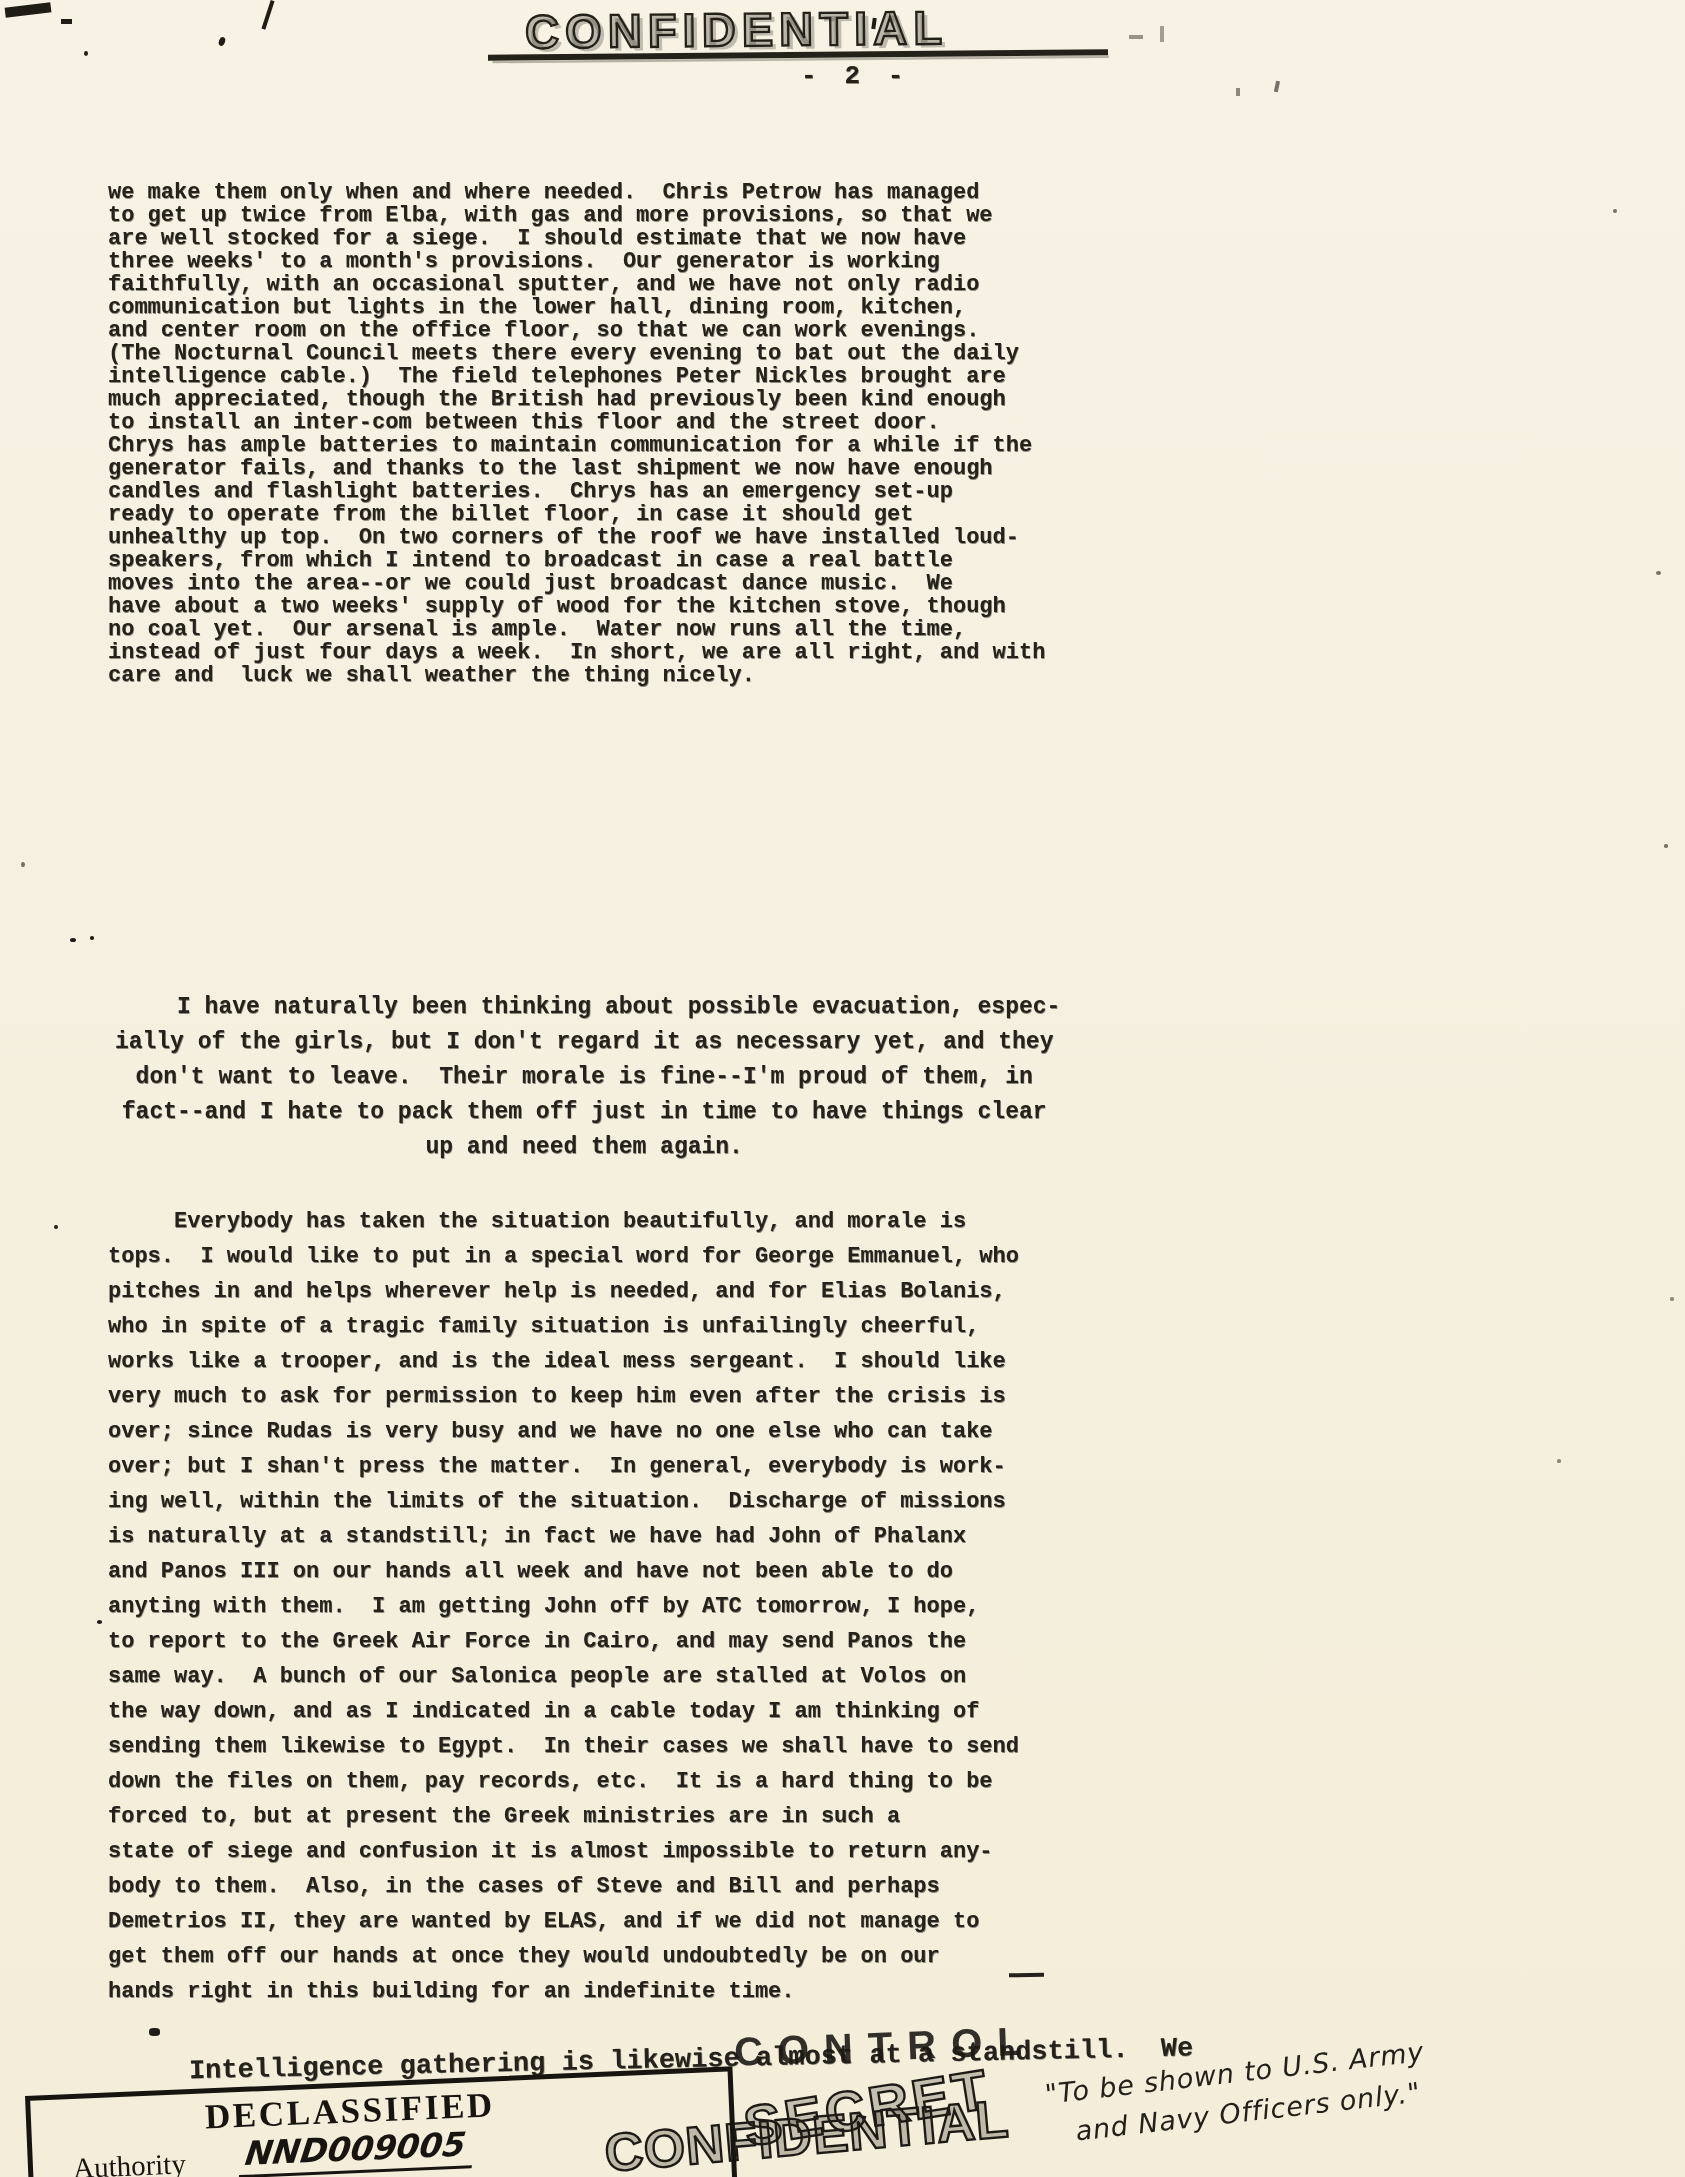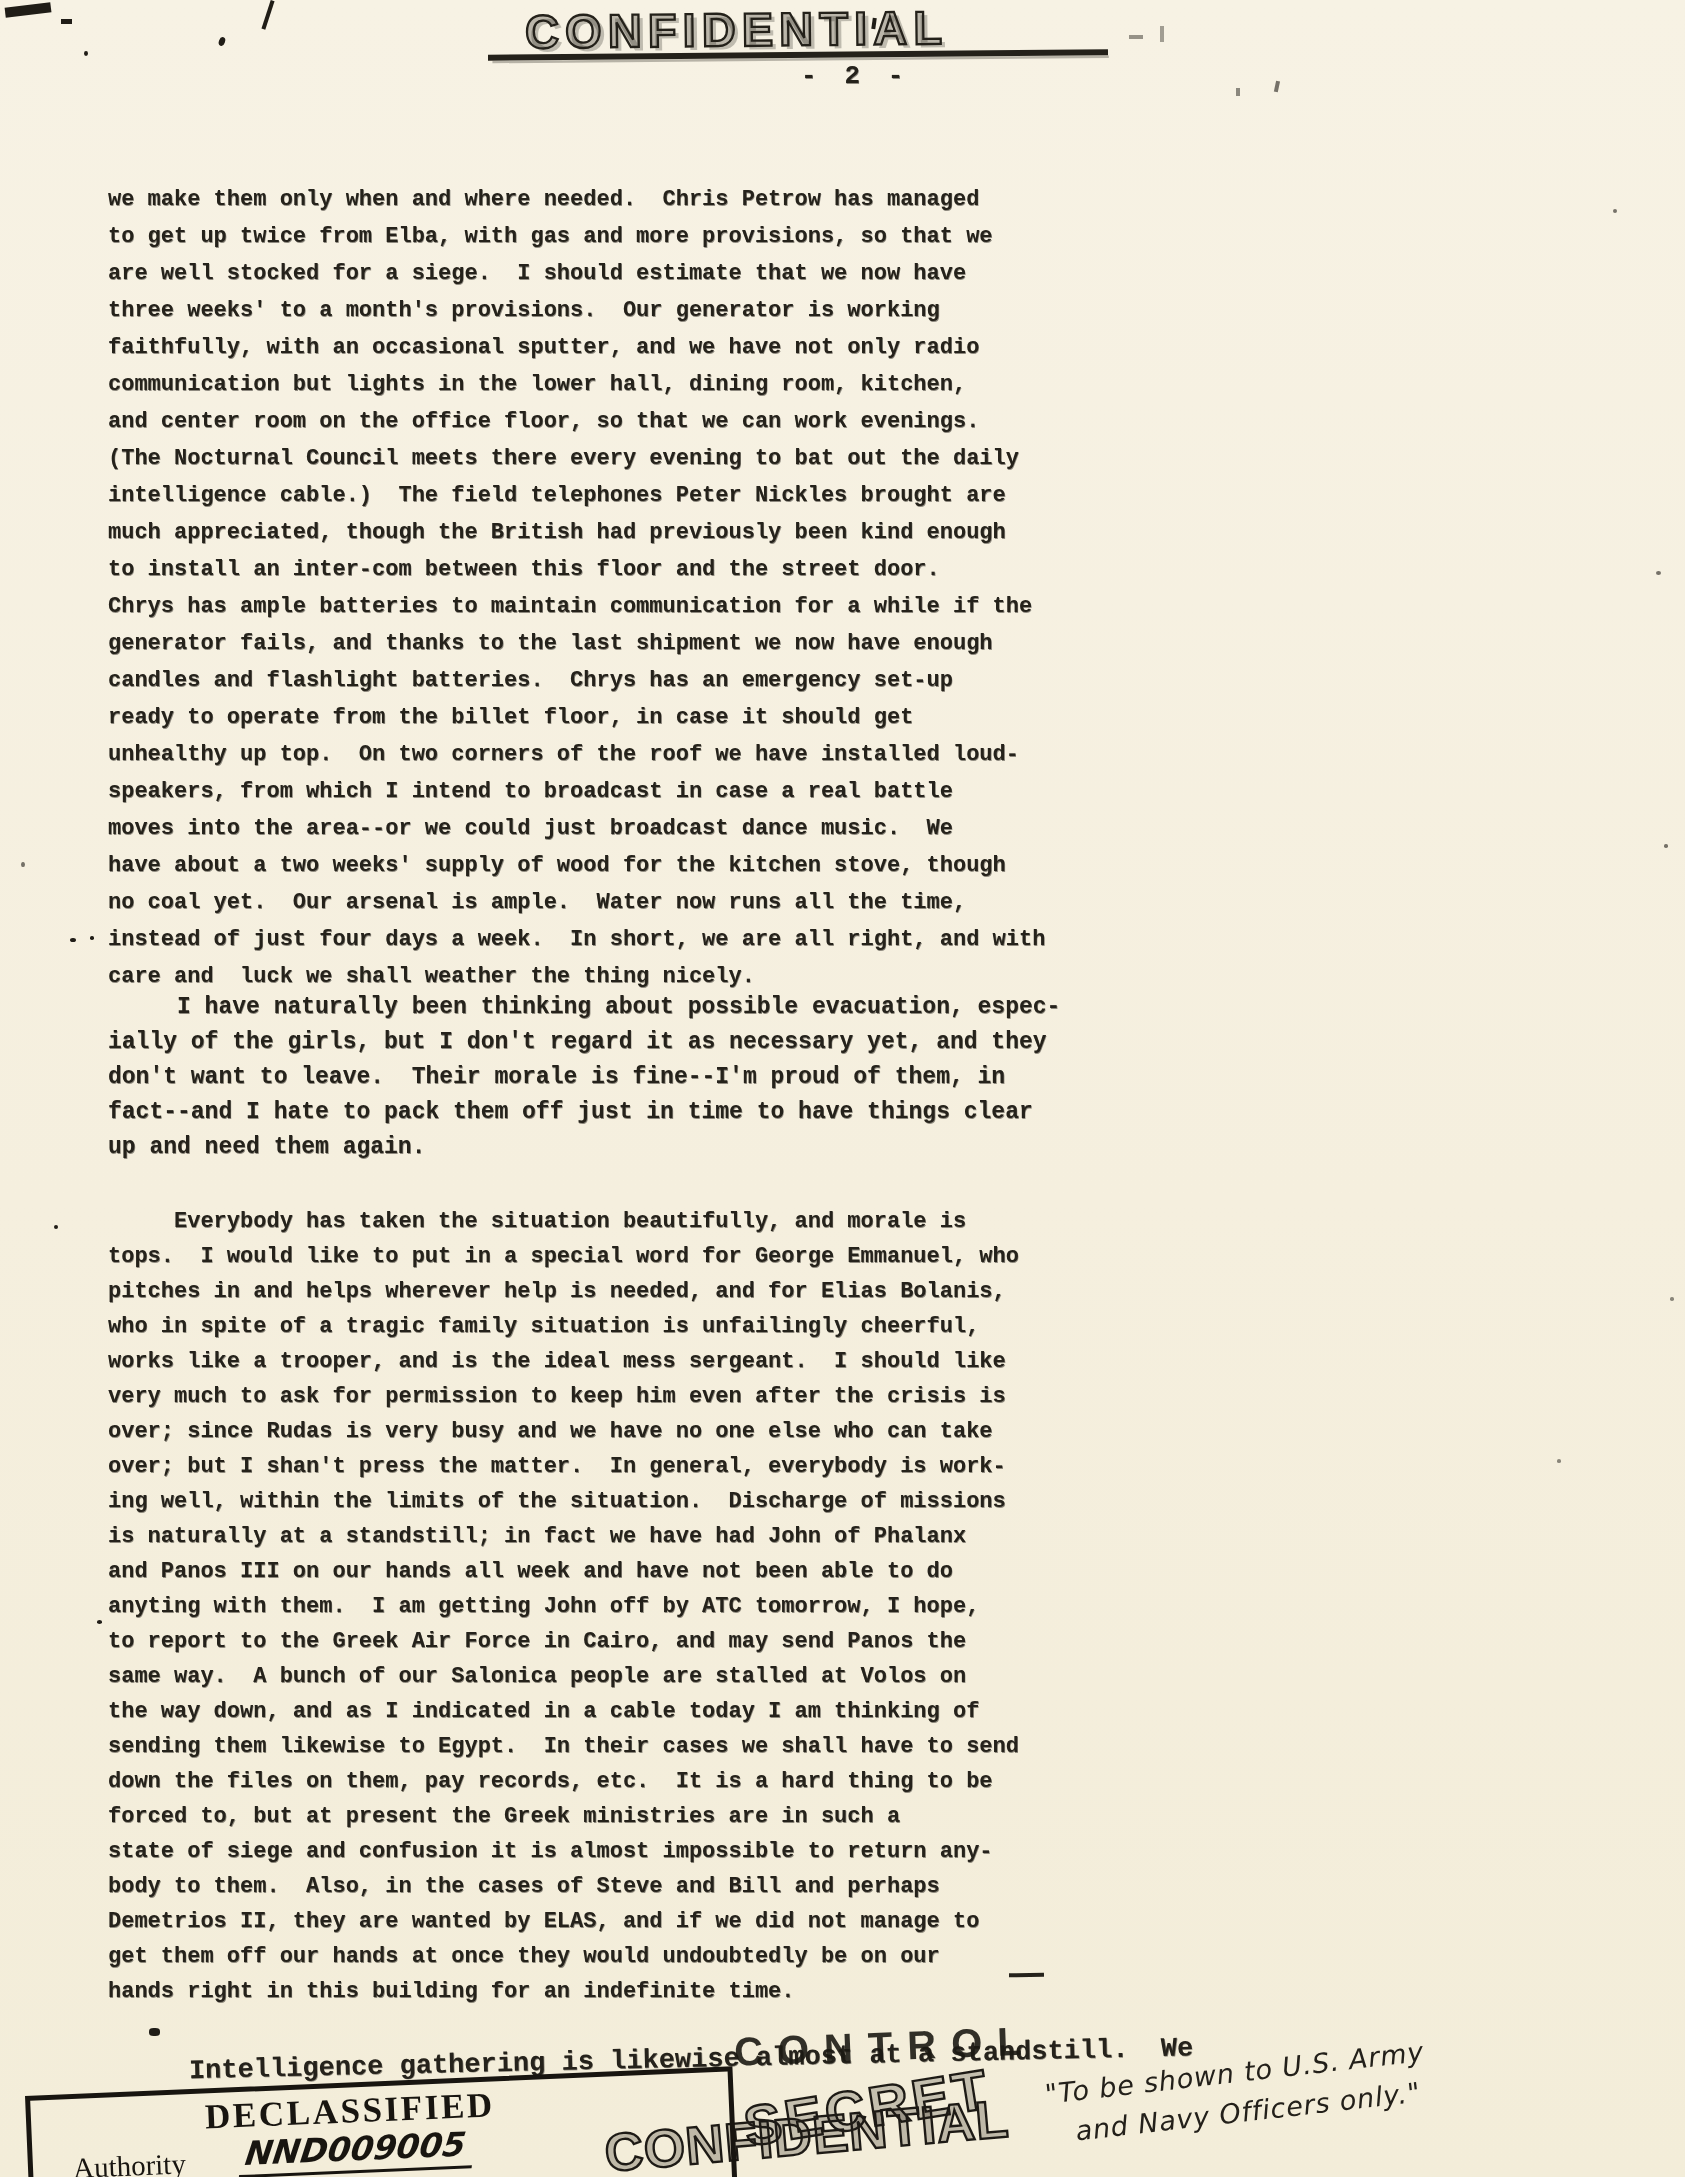--- a/index.html
+++ b/index.html
@@ -7,22 +7,22 @@
     width:1685px; height:2178px;
     position:relative; overflow:hidden;
     background: linear-gradient(180deg,#f7f2e4 0%, #f5efde 55%, #f3edd9 100%);
     font-family:"Liberation Mono","DejaVu Sans Mono",monospace;
   }
   .typed {
     position:absolute; white-space:pre; font-weight:700;
     color:#25221b;
     text-shadow:0.6px 0.7px 0.5px rgba(37,34,27,0.5);
   }
-  #p1 { left:108px; top:181px;  font-size:22px; line-height:37px; }
-  #p2 { left:108px; top:990px; font-size:23px; line-height:35px; }
+  #p1 { left:108px; top:181px;  font-size:22px; line-height:23px; }
+  #p2 { left:108px; top:990px; font-size:23px; line-height:35px;text-align:center; }
   #p3 { left:108px; top:1204px; font-size:22px; line-height:35px; }
   #p4 { left:108px; top:2058px; font-size:27px; transform:rotate(-1.3deg); transform-origin:left center; }
   #pageno { left:801px; top:61px; font-size:26px; letter-spacing:6.1px; }
 
   .stamp {
     position:absolute;
     font-family:"Liberation Sans","DejaVu Sans",sans-serif;
     font-weight:700; white-space:pre;
   }
   #stamp-top {

